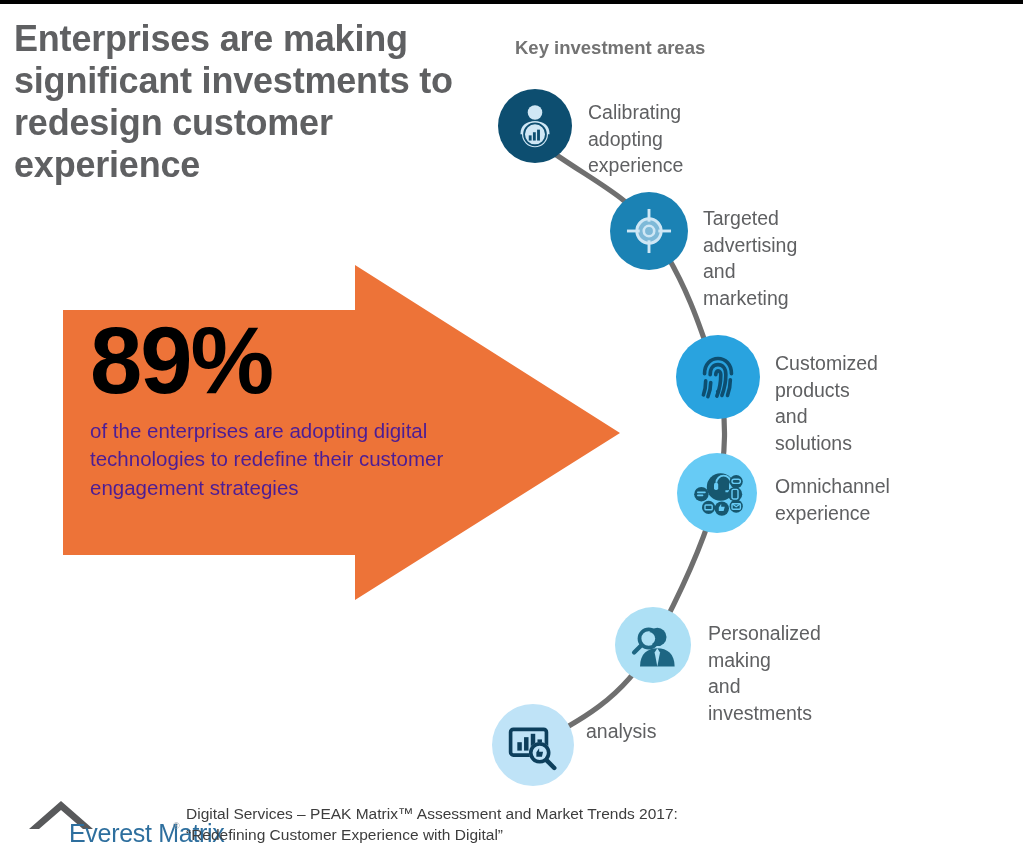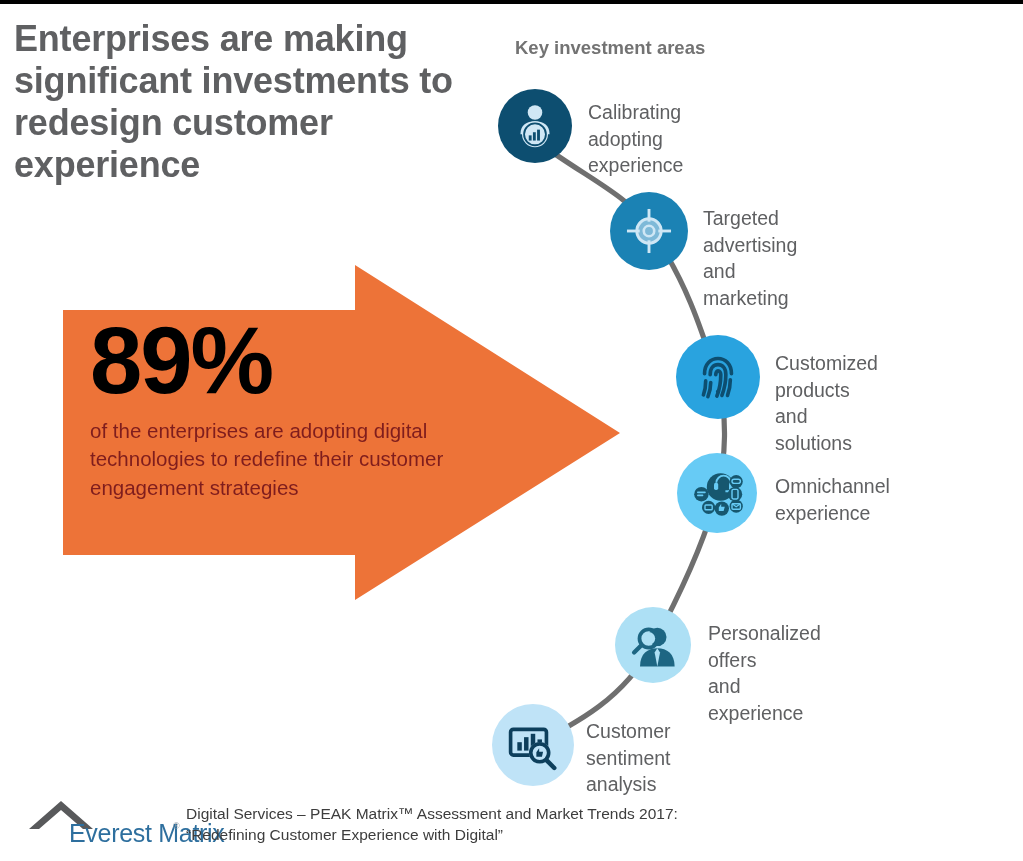--- a/index.html
+++ b/index.html
@@ -26,21 +26,21 @@
   #arrow-svg { position:absolute; left:0; top:0; }
   #arrow-text {
     position:absolute; left:90px; top:60px; width:440px; color:#ffffff;
   }
   #stat-number {
     font-size:94px; font-weight:bold; line-height:0.98;
     letter-spacing:-2px; color:#000000; display:block;
   }
   #stat-caption {
     margin-top:10px; font-size:20.5px; line-height:1.38;
-    color:#7f1d1d; font-weight:normal; width:415px;
+    color:#4c1d95; font-weight:normal; width:415px;
   }
   
   #journey { position:absolute; left:0; top:0; width:1023px; height:861px; pointer-events:none; }
   #journey-title {
     position:absolute; left:515px; top:37px;
     font-size:18.5px; font-weight:bold; color:#737373;
   }
   #curve-svg { position:absolute; left:0; top:0; }
   .node { position:absolute; }
   .node-circle {
@@ -222,33 +222,32 @@
     </div>
   </div>
 
   <div class="node">
     <div class="node-circle" style="left:615px; top:607px; width:76px; height:76px; background:#ade0f5;">
       <svg width="54" height="54" viewBox="0 0 100 100" style="color:#1d6683;">
           <use href="#ic-person-magnifier"></use>
         </svg>
     </div>
     <div class="node-label" style="left:708px; top:620px;">
-      <div>Personalized offers</div>
-      <div>and experience</div>
+      <div>Personalized making</div>
+      <div>and investments</div>
     </div>
   </div>
 
   <div class="node">
     <div class="node-circle" style="left:492px; top:704px; width:82px; height:82px; background:#bfe3f7;">
       <svg width="56" height="56" viewBox="0 0 100 100" style="color:#0d3f5c;">
           <use href="#ic-chart-magnifier"></use>
         </svg>
     </div>
     <div class="node-label" style="left:586px; top:718px;">
-      <div>Customer sentiment</div>
       <div>analysis</div>
     </div>
   </div>
 </div>
 
 <div id="footer">
   <div id="logo-wrap">
     <svg width="148" height="52" viewBox="0 0 148 52">
       <path d="M2 30 L34 2 L66 30 L56 30 L34 11 L12 30 Z" fill="#58595b"></path>
     </svg>

